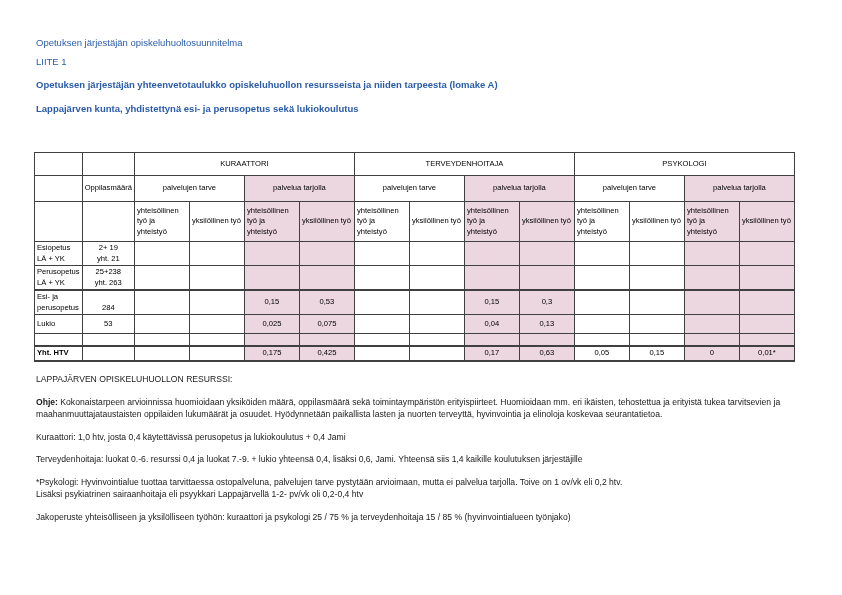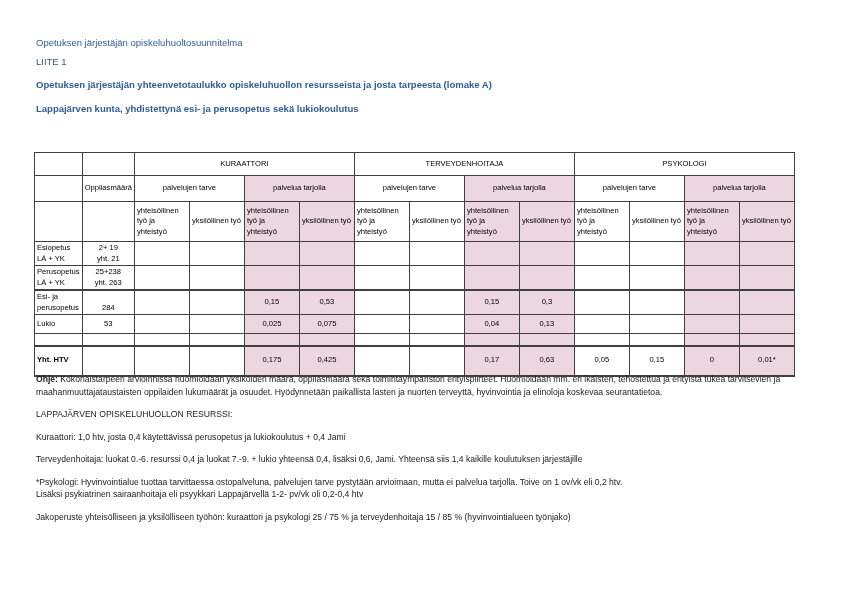--- a/index.html
+++ b/index.html
@@ -38,21 +38,21 @@
   .notes { position: absolute; left: 36px; top: 373px; width: 780px; }
   .notes p { font-size: 8.6px; line-height: 12.5px; margin: 0 0 10px 0; color: #1a1a1a; }
 </style>
 </head>
 <body>
 
 <div class="page">
 
   <div class="hdr l1">Opetuksen järjestäjän opiskeluhuoltosuunnitelma</div>
   <div class="hdr l2">LIITE 1</div>
-  <div class="hdr title">Opetuksen järjestäjän yhteenvetotaulukko opiskeluhuollon resursseista ja josta tarpeesta (lomake A)</div>
+  <div class="hdr title">Opetuksen järjestäjän yhteenvetotaulukko opiskeluhuollon resursseista ja niiden tarpeesta (lomake A)</div>
   <div class="hdr subtitle">Lappajärven kunta, yhdistettynä esi- ja perusopetus sekä lukiokoulutus</div>
 
   <table class="res">
     <colgroup>
       <col style="width:47px">
         <col style="width:51px">
       <col style="width:55px">
         <col style="width:55px">
         <col style="width:55px">
         <col style="width:55px">
@@ -174,41 +174,41 @@
           <td class="val pink"></td>
           <td class="val"></td>
           <td class="val"></td>
           <td class="val pink"></td>
           <td class="val pink"></td>
           <td class="val"></td>
           <td class="val"></td>
           <td class="val pink"></td>
           <td class="val pink"></td>
         </tr>
-        <tr class="tt b" style="height: 30px;">
+        <tr class="tt b" style="height: 15px;">
           <td class="lbl">Yht. HTV</td>
           <td class="stu"></td>
           <td class="val"></td>
           <td class="val"></td>
           <td class="val pink">0,175</td>
           <td class="val pink">0,425</td>
           <td class="val"></td>
           <td class="val"></td>
           <td class="val pink">0,17</td>
           <td class="val pink">0,63</td>
           <td class="val">0,05</td>
           <td class="val">0,15</td>
           <td class="val pink">0</td>
           <td class="val pink">0,01*</td>
         </tr>
       </tbody>
   </table>
 
   <div class="notes">
+      <p>LAPPAJÄRVEN OPISKELUHUOLLON RESURSSI:</p>
       <p><b>Ohje: </b>Kokonaistarpeen arvioinnissa huomioidaan yksiköiden määrä, oppilasmäärä sekä toimintaympäristön erityispiirteet. Huomioidaan mm. eri ikäisten, tehostettua ja erityistä tukea tarvitsevien ja<br>maahanmuuttajataustaisten oppilaiden lukumäärät ja osuudet. Hyödynnetään paikallista lasten ja nuorten terveyttä, hyvinvointia ja elinoloja koskevaa seurantatietoa.</p>
-      <p>LAPPAJÄRVEN OPISKELUHUOLLON RESURSSI:</p>
       <p>Kuraattori: 1,0 htv, josta 0,4 käytettävissä perusopetus ja lukiokoulutus + 0,4 Jami</p>
       <p>Terveydenhoitaja: luokat 0.-6. resurssi 0,4 ja luokat 7.-9. + lukio yhteensä 0,4, lisäksi 0,6, Jami. Yhteensä siis 1,4 kaikille koulutuksen järjestäjille</p>
       <p>*Psykologi: Hyvinvointialue tuottaa tarvittaessa ostopalveluna, palvelujen tarve pystytään arvioimaan, mutta ei palvelua tarjolla. Toive on 1 ov/vk eli 0,2 htv.<br>Lisäksi psykiatrinen sairaanhoitaja eli psyykkari Lappajärvellä 1-2- pv/vk oli 0,2-0,4 htv</p>
       <p>Jakoperuste yhteisölliseen ja yksilölliseen työhön: kuraattori ja psykologi 25 / 75 % ja terveydenhoitaja 15 / 85 % (hyvinvointialueen työnjako)</p>
     </div>
 
 </div>
 
 </body></html>

